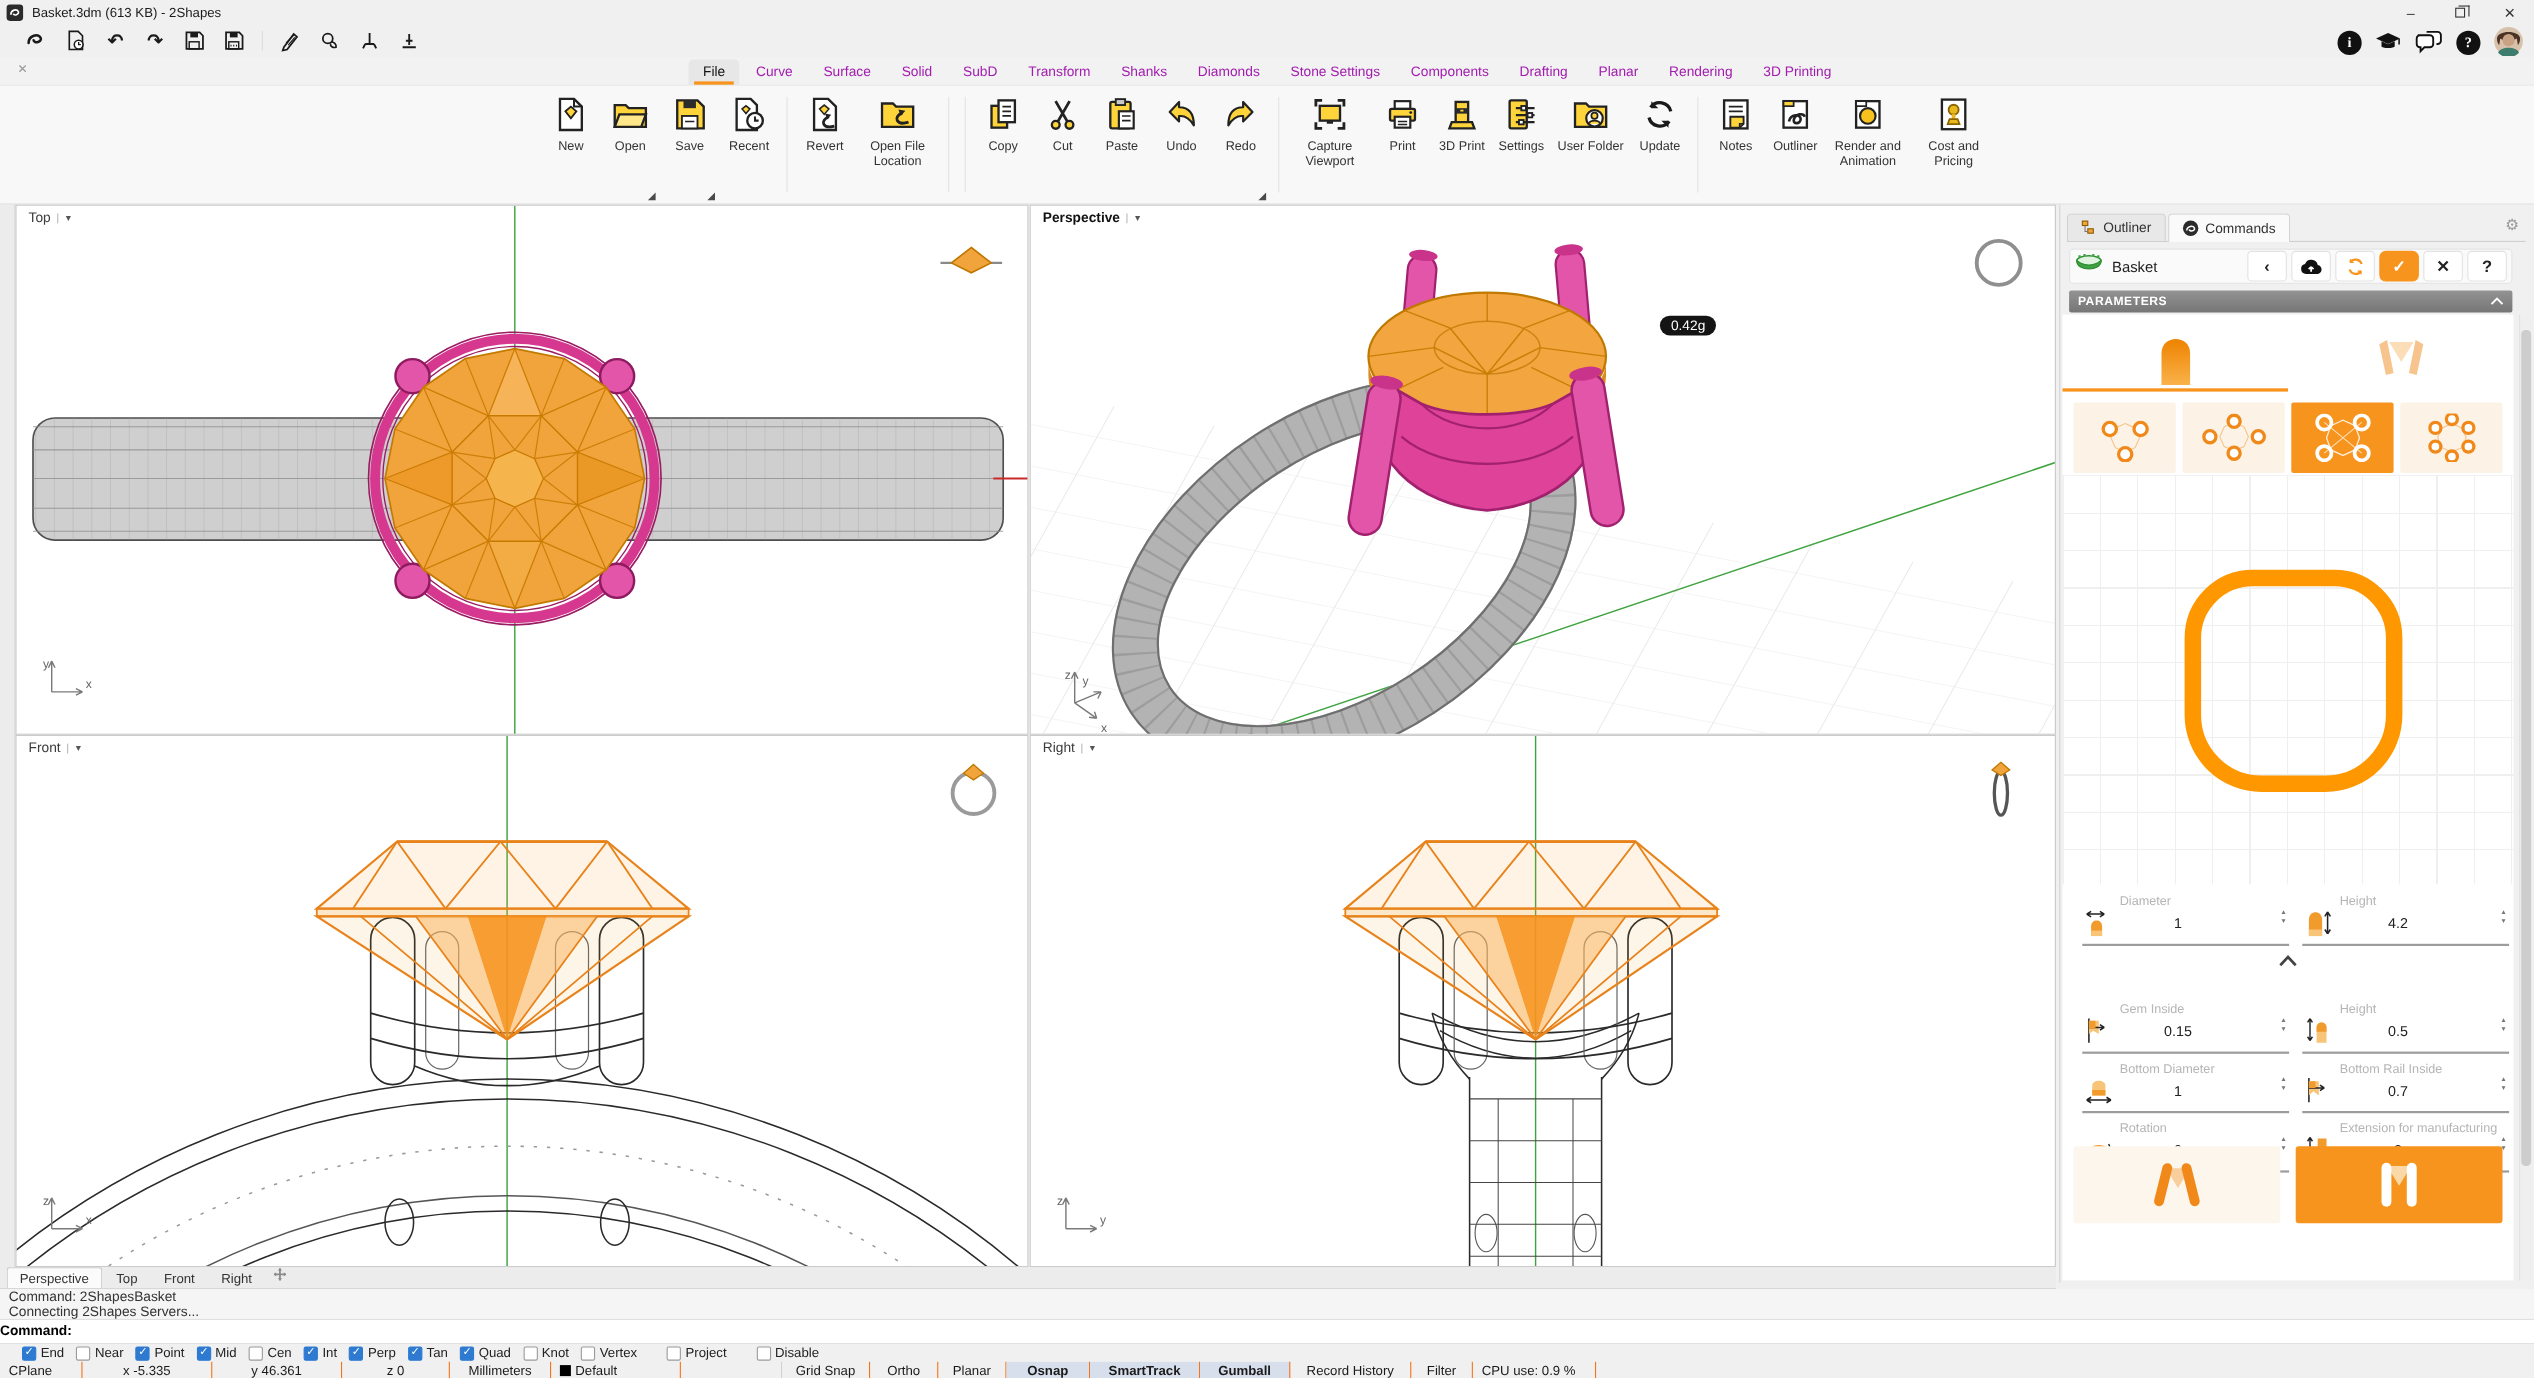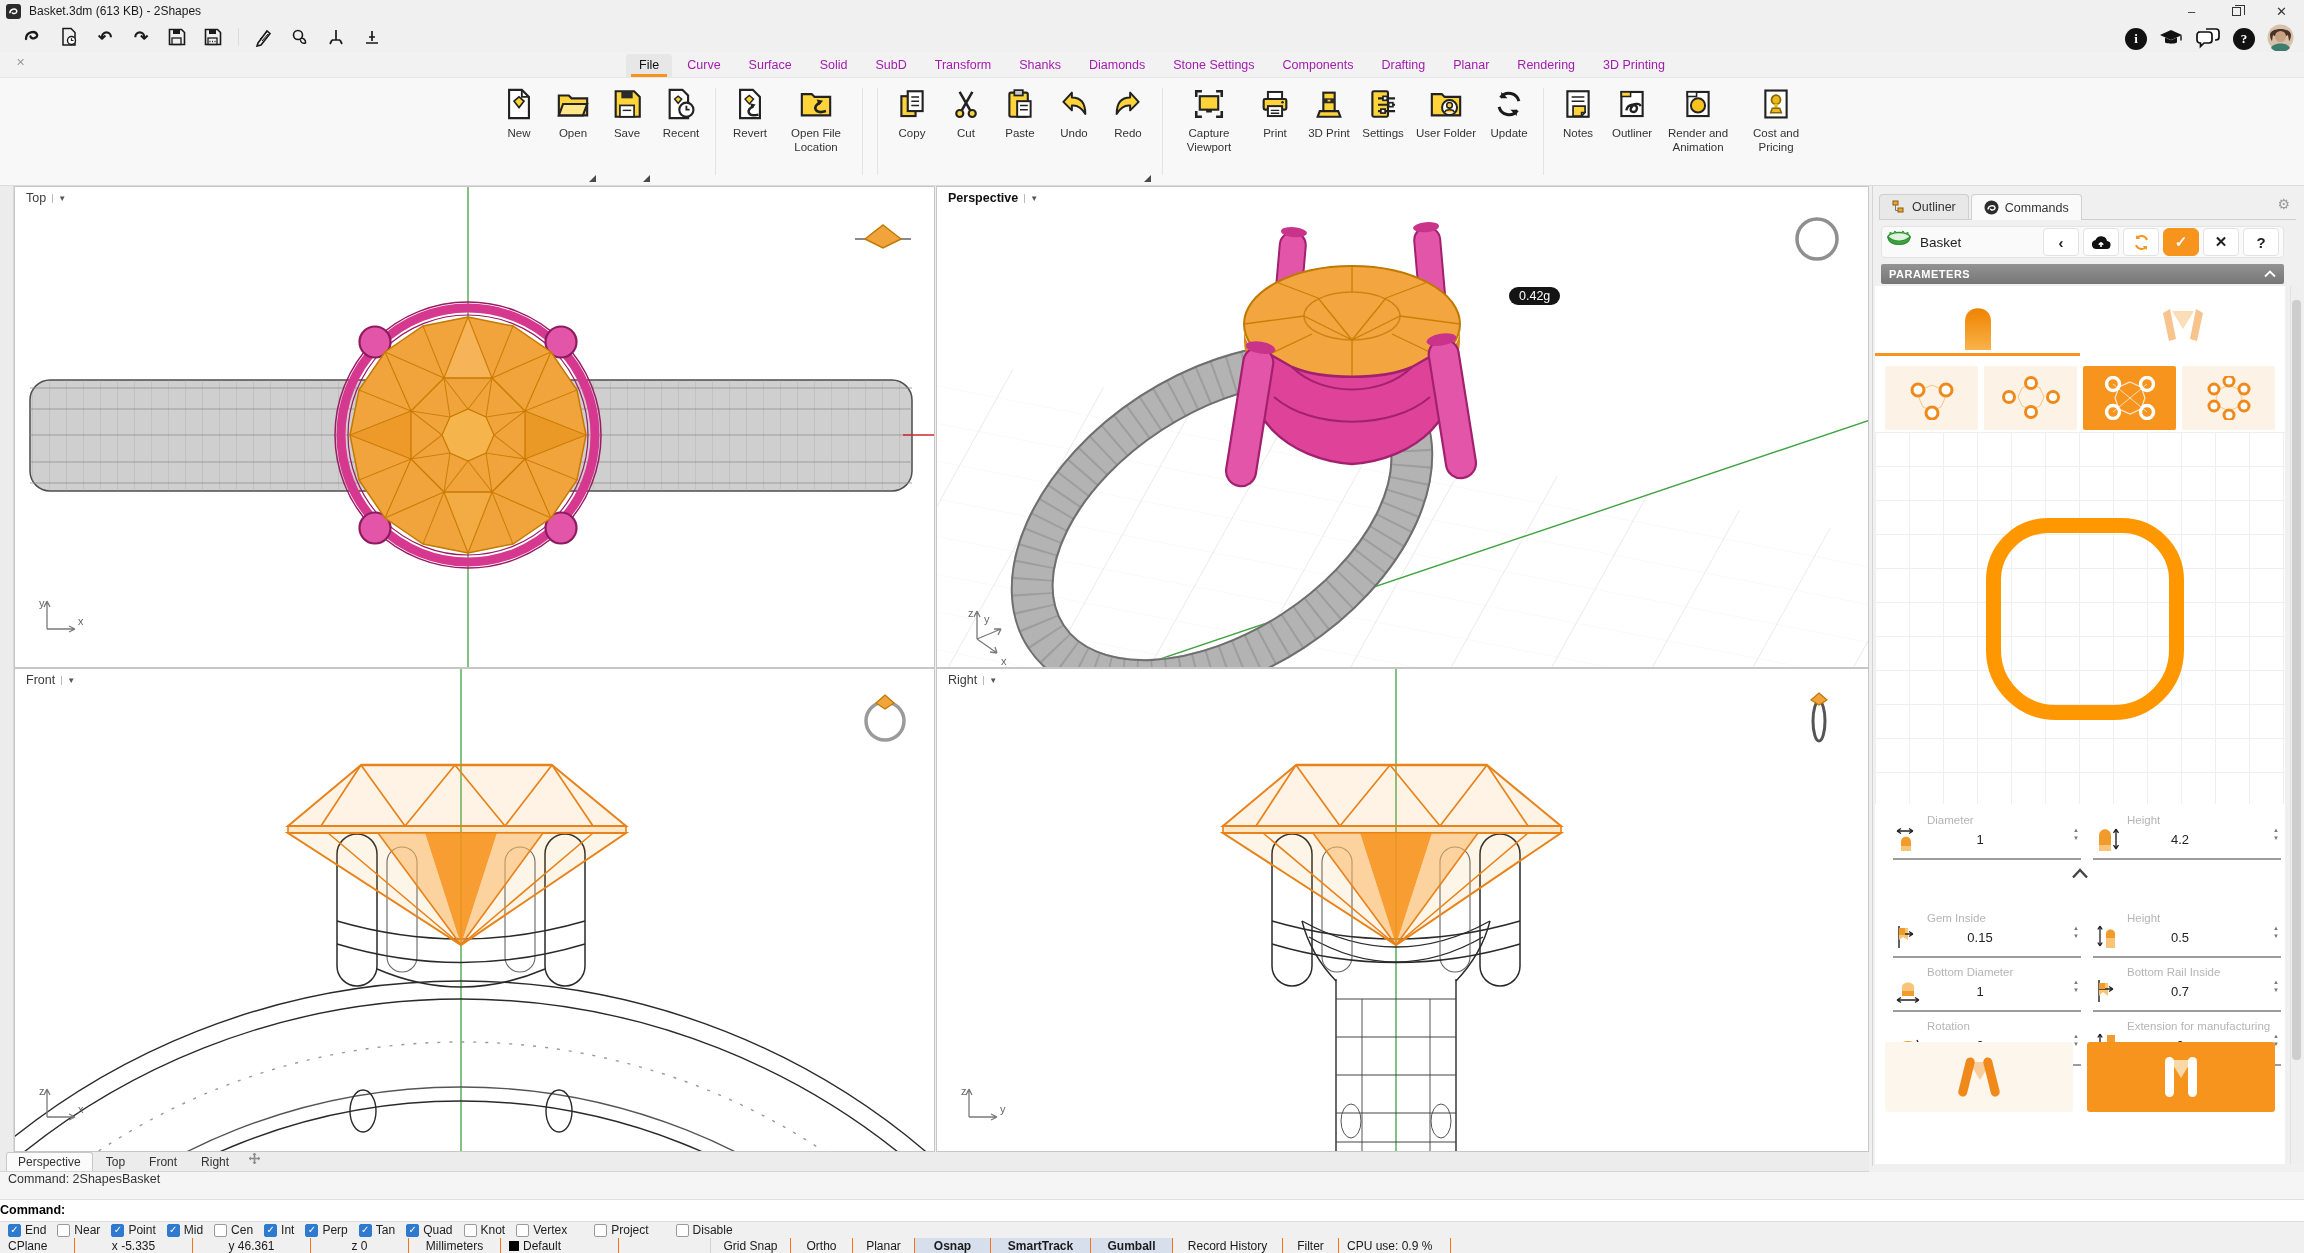--- a/index.html
+++ b/index.html
@@ -50,21 +50,21 @@
   #vptabs{position:absolute;left:0;top:1152px;width:1869px;height:20px;background:#ececec;border-bottom:1px solid #d5d5d5;display:flex;align-items:flex-end;gap:2px;padding-left:6px}
   .vptab{padding:2px 11px;font-size:12px;color:#333}
   .vptab.active{background:#fbfbfb;border:1px solid #c8c8c8;border-bottom:none;border-radius:3px 3px 0 0}
   .vpplus{margin-left:6px;padding-bottom:3px}
 
   
   #cmdhist{position:absolute;left:0;top:1172px;width:2304px;height:28px;background:#f5f5f5;border-bottom:1px solid #e0e0e0;padding:1px 8px;font-size:12.5px;color:#333;line-height:13px}
   #cmdprompt{position:absolute;left:0;top:1200px;width:2304px;height:22px;background:#fff;border-bottom:1px solid #ddd;padding:3px 0;font-weight:bold;font-size:12.5px;color:#000}
 
   
-  #osnaprow{position:absolute;left:0;top:1222px;width:2304px;height:16px;background:#f0f0f0;display:flex;align-items:center;gap:11px;padding-left:8px;font-size:12px}
+  #osnaprow{position:absolute;left:0;top:1222px;width:2304px;height:16px;background:#f0f0f0;display:flex;align-items:center;gap:11px;padding-left:20px;font-size:12px}
   .osnap-item{display:flex;align-items:center;gap:4px}
   .cb{width:13px;height:13px;border:1px solid #9a9a9a;border-radius:2px;background:#fff;display:flex;align-items:center;justify-content:center;font-size:10px;color:#fff}
   .cb[data-checked="true"]{background:#2e7ad1;border-color:#2e7ad1}
   .cb[data-checked="true"]::after{content:"✓";color:#fff;font-size:10px;line-height:1}
   .gapL{margin-left:16px}
 
   
   #statusbar{position:absolute;left:0;top:1238px;width:2304px;height:15px;background:#f0f0f0;display:flex;align-items:stretch;font-size:12px;color:#1a1a1a}
   .sbc{border-right:1px solid #f97316;display:flex;align-items:center;justify-content:center;padding:0 8px;white-space:nowrap}
   .sbc.left{justify-content:flex-start}
@@ -709,20 +709,21 @@
   <span class="vptab">Front</span>
   <span class="vptab">Right</span>
   <span class="vpplus"><svg width="13" height="13" viewBox="0 0 13 13">
         <path d="M6.5 1v11M1 6.5h11" stroke="#8a8a8a" stroke-width="1.6"></path>
         <path d="M6.5 1l-2 2h4zM6.5 12l-2-2h4zM1 6.5l2-2v4zM12 6.5l-2-2v4z" fill="#8a8a8a"></path>
       </svg></span>
 </div>
 
 <div id="cmdhist">
   <div>Command: 2ShapesBasket</div>
+  <div>Connecting 2Shapes Servers...</div>
 </div>
 <div id="cmdprompt"><span>Command:</span></div>
 
 <div id="osnaprow">
   <label class="osnap-item">
       <span class="cb" data-checked="true"></span>
       <span>End</span>
     </label>
   <label class="osnap-item">
       <span class="cb" data-checked="false"></span>

